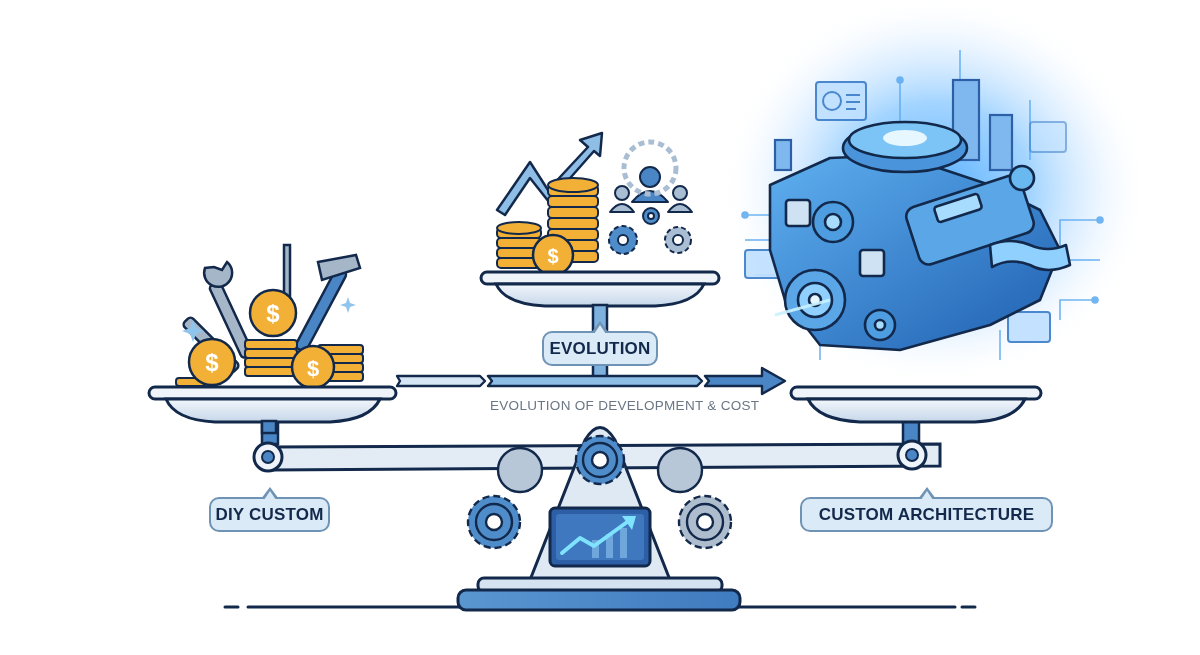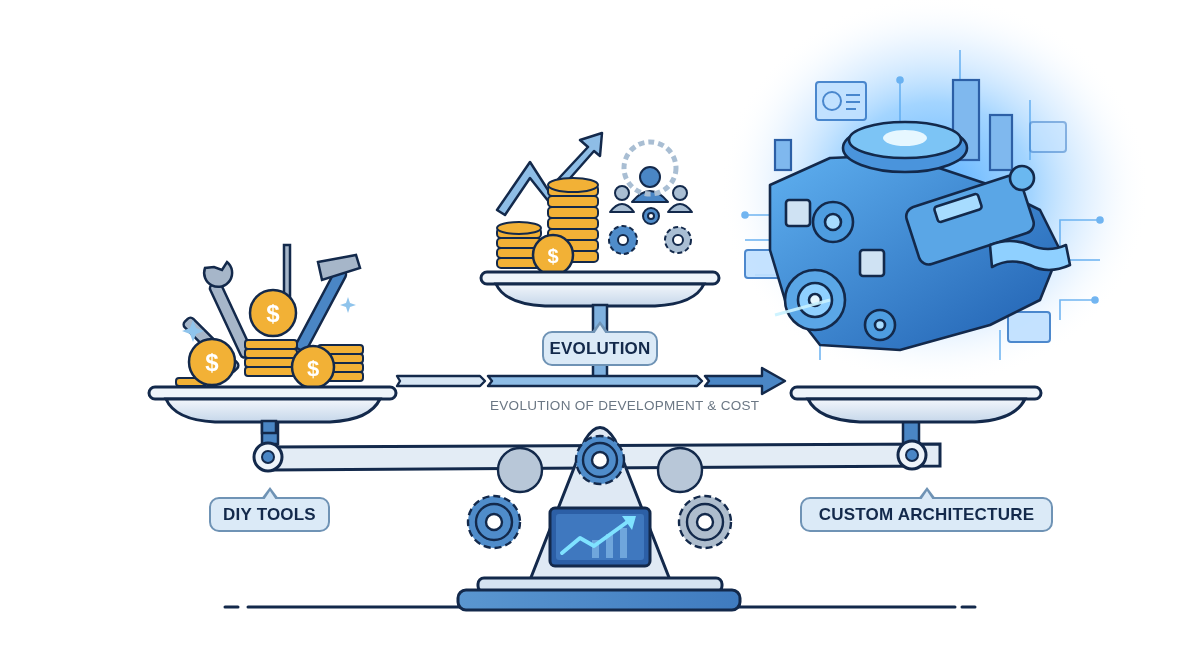--- a/index.html
+++ b/index.html
@@ -262,21 +262,21 @@
     <path d="M397 376 H480 L485 381 L480 386 H397 L400 381 Z" fill="#d7e6f4"></path>
     <path d="M488 376 H697 L702 381 L697 386 H488 L492 381 Z" fill="#8ebde6"></path>
     <path d="M705 376 H762 V368 L785 381 L762 394 V386 H705 L709 381 Z" fill="#4a86c5"></path>
   </g>
 </svg>
 
 <div id="caption">EVOLUTION OF DEVELOPMENT &amp; COST</div>
 
 <div class="label" style="left:209px; top:497px; width:121px; height:35px; font-size:17px;">
   <span class="tip"></span>
-  <span>DIY TOOLS</span>
+  <span>DIY CUSTOM</span>
 </div>
 
 <div class="label" style="left:542px; top:331px; width:116px; height:35px; font-size:17px;">
   <span class="tip"></span>
   <span>EVOLUTION</span>
 </div>
 
 <div class="label" style="left:788px; top:497px; width:253px; height:35px; font-size:17px;margin-left:12px;">
   <span class="tip"></span>
   <span>CUSTOM ARCHITECTURE</span>

